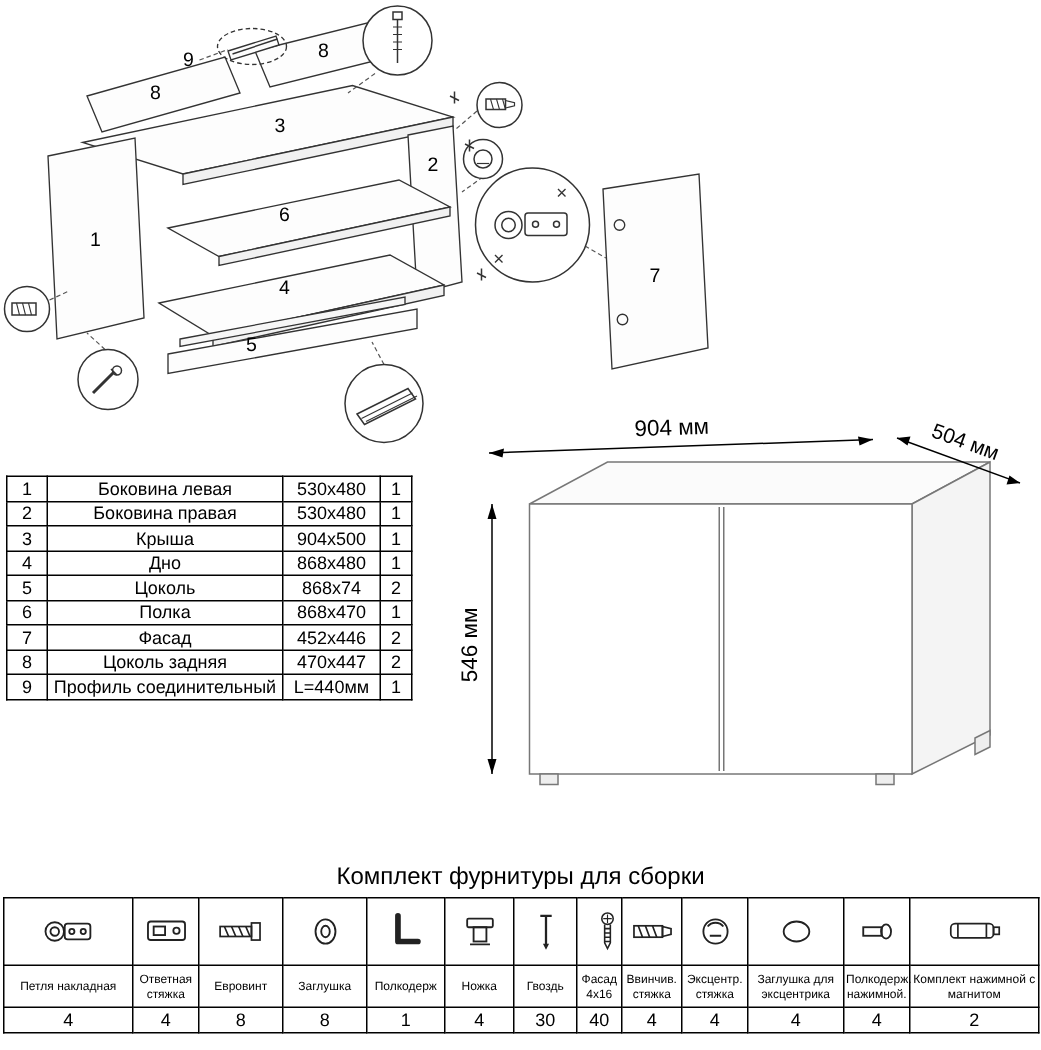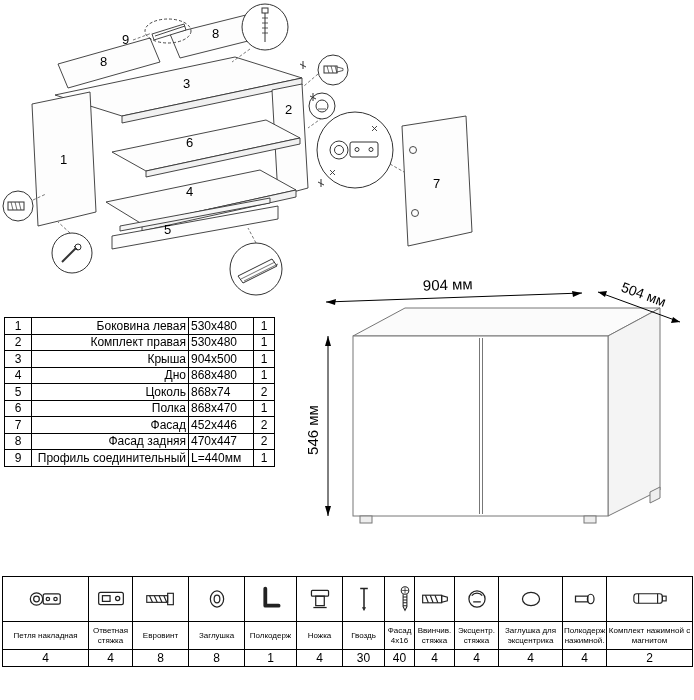--- a/index.html
+++ b/index.html
@@ -6,22 +6,22 @@
   body{
     width:694px;height:700px;background:#fff;position:relative;
     font-family:"Liberation Sans", sans-serif;color:#000;overflow:hidden;
   }
   svg text{font-family:"Liberation Sans", sans-serif;}
   #exploded{position:absolute;left:0;top:0;}
   #parts{position:absolute;left:4px;top:317px;}
   #parts table{border-collapse:collapse;table-layout:fixed;}
   #parts td{border:1px solid #000;font-size:12px;height:15.5px;padding:0 2px;white-space:nowrap;overflow:hidden;}
   td.pt-num{width:22px;text-align:center;}
-  td.pt-name{width:152px;text-align:right;}
-  td.pt-size{width:60px;}
+  td.pt-name{width:152px;text-align:center;}
+  td.pt-size{width:60px;text-align:center;}
   td.pt-qty{width:16px;text-align:center;}
   #dims{position:absolute;left:298px;top:278px;}
   #hardware{position:absolute;left:2px;top:576px;width:690px;}
   .hw-title{text-align:center;font-size:16px;margin:0 0 4px 0;font-weight:normal;}
   #hardware table{border-collapse:collapse;table-layout:fixed;width:690px;}
   #hardware td{border:1px solid #000;text-align:center;vertical-align:middle;padding:0 1px;}
   td.hw-icon-cell{height:44px;}
   td.hw-icon-cell svg{width:38px;height:36px;display:inline-block;vertical-align:middle;}
   td.hw-name-cell{height:27px;font-size:8px;line-height:1.15;}
   td.hw-qty-cell{height:16px;font-size:12px;}
@@ -161,21 +161,21 @@
   <table>
     <tbody id="parts-body">
         <tr>
           <td class="pt-num">1</td>
           <td class="pt-name">Боковина левая</td>
           <td class="pt-size">530x480</td>
           <td class="pt-qty">1</td>
         </tr>
         <tr>
           <td class="pt-num">2</td>
-          <td class="pt-name">Комплект правая</td>
+          <td class="pt-name">Боковина правая</td>
           <td class="pt-size">530x480</td>
           <td class="pt-qty">1</td>
         </tr>
         <tr>
           <td class="pt-num">3</td>
           <td class="pt-name">Крыша</td>
           <td class="pt-size">904x500</td>
           <td class="pt-qty">1</td>
         </tr>
         <tr>
@@ -197,21 +197,21 @@
           <td class="pt-qty">1</td>
         </tr>
         <tr>
           <td class="pt-num">7</td>
           <td class="pt-name">Фасад</td>
           <td class="pt-size">452x446</td>
           <td class="pt-qty">2</td>
         </tr>
         <tr>
           <td class="pt-num">8</td>
-          <td class="pt-name">Фасад задняя</td>
+          <td class="pt-name">Цоколь задняя</td>
           <td class="pt-size">470x447</td>
           <td class="pt-qty">2</td>
         </tr>
         <tr>
           <td class="pt-num">9</td>
           <td class="pt-name">Профиль соединительный</td>
           <td class="pt-size">L=440мм</td>
           <td class="pt-qty">1</td>
         </tr>
       </tbody>
@@ -247,20 +247,21 @@
 
   <g stroke="#000" fill="#000">
     <line x1="30" y1="58" x2="30" y2="238" stroke-width="1"></line>
     <polygon points="30,58 27,68 33,68" stroke="none"></polygon>
     <polygon points="30,238 27,228 33,228" stroke="none"></polygon>
     <text x="20" y="152" font-size="15" text-anchor="middle" stroke="none" transform="rotate(-90 20 152)">546 мм</text>
   </g>
 </svg>
 
 <div id="hardware">
+  <div class="hw-title">Комплект фурнитуры для сборки</div>
   <table>
     <colgroup id="hw-cols">
         <col style="width: 86px;">
         <col style="width: 44px;">
         <col style="width: 56px;">
         <col style="width: 56px;">
         <col style="width: 52px;">
         <col style="width: 46px;">
         <col style="width: 42px;">
         <col style="width: 30px;">

